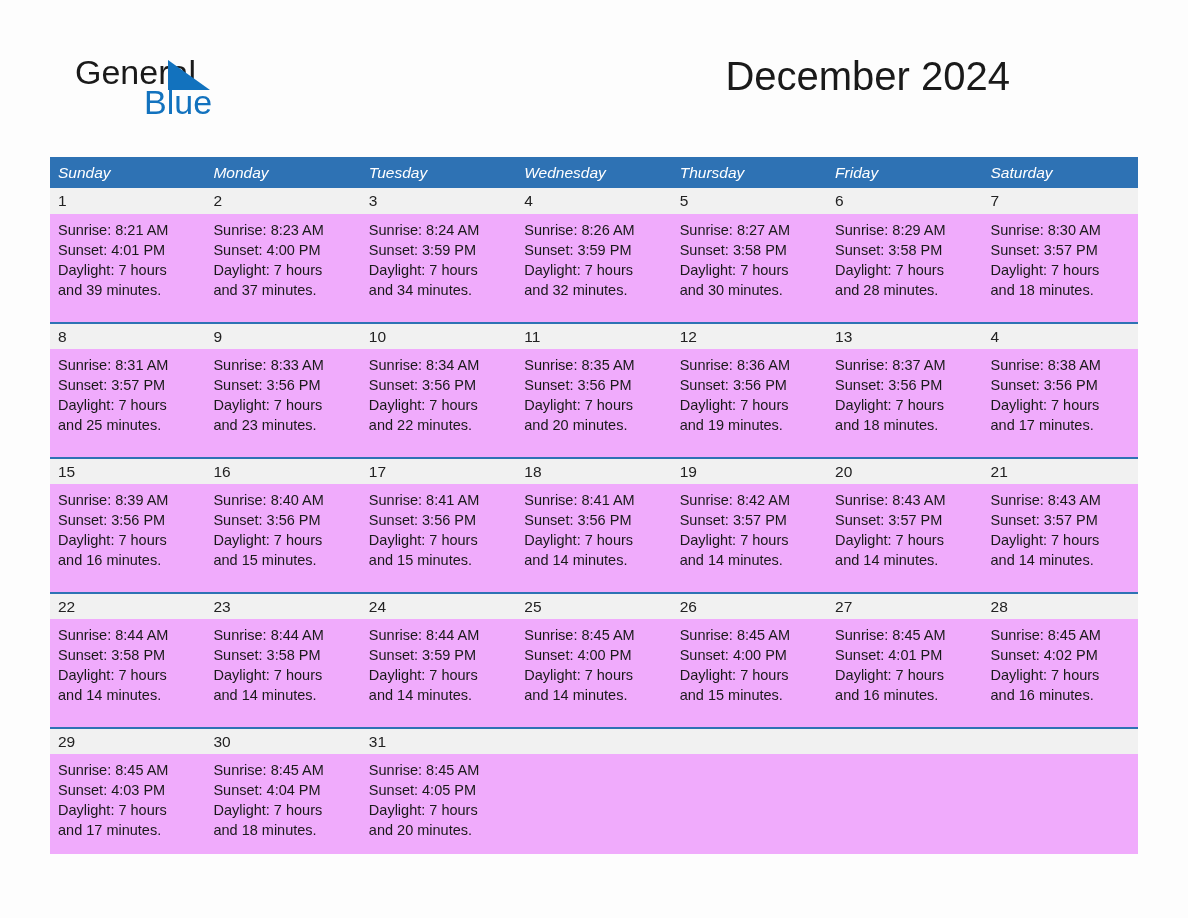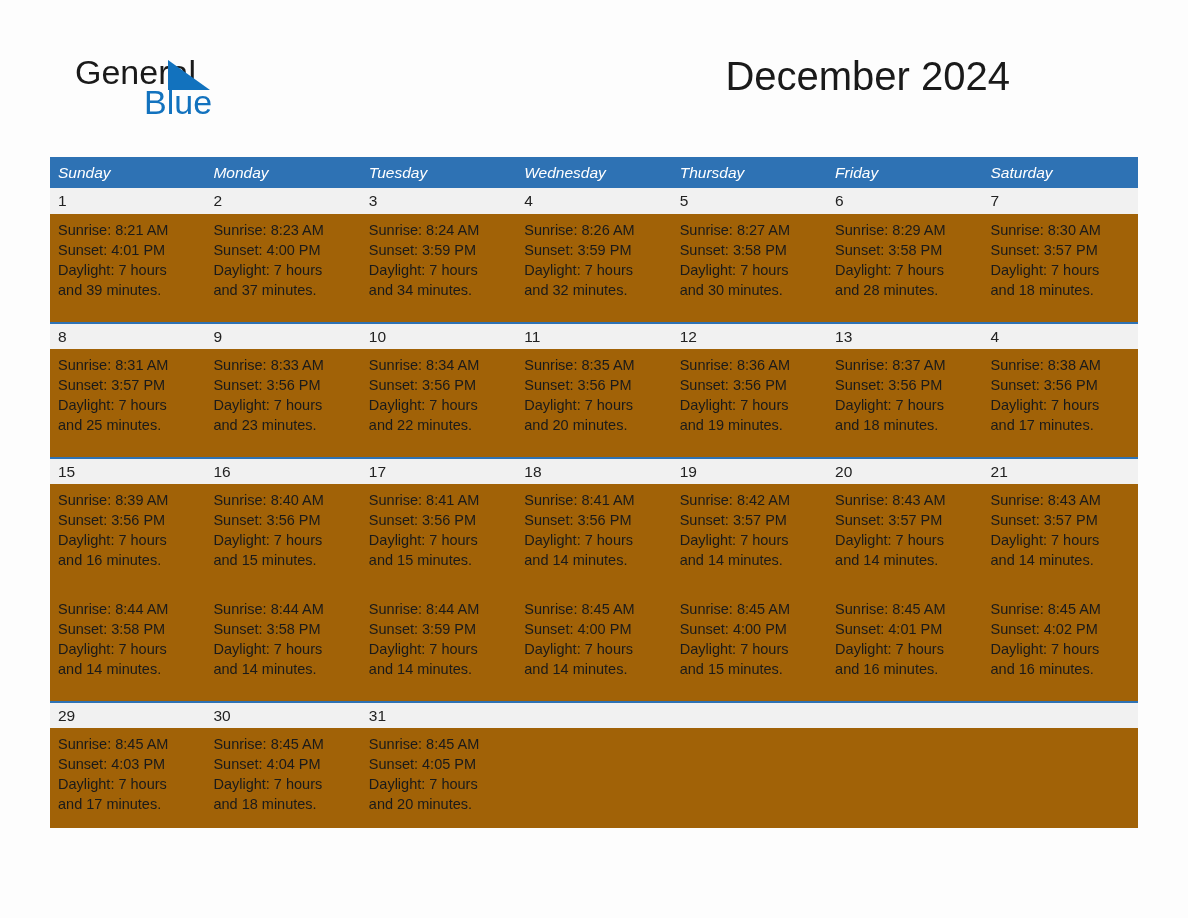--- a/index.html
+++ b/index.html
@@ -126,21 +126,21 @@
     border-top: 2px solid #2e72b4;
   }
   .daynum-row.first td {
     border-top: 0;
   }
   .daynum-row td.blank {
     color: transparent;
   }
 
   .info-row td {
-    background: #a16207;
+    background: #f0abfc;
     height: 109px;
     vertical-align: top;
     padding: 6px 8px 0 8px;
     box-sizing: border-box;
     font-size: 14.5px;
     line-height: 20px;
     color: #1a1a1a;
   }
   .info-row.last td {
     height: 100px;
@@ -335,20 +335,29 @@
           <span class="info-line">and 14 minutes.</span>
         </td>
         <td>
           <span class="info-line">Sunrise: 8:43 AM</span>
           <span class="info-line">Sunset: 3:57 PM</span>
           <span class="info-line">Daylight: 7 hours</span>
           <span class="info-line">and 14 minutes.</span>
         </td>
       </tr>
 
+      <tr class="daynum-row">
+        <td>22</td>
+        <td>23</td>
+        <td>24</td>
+        <td>25</td>
+        <td>26</td>
+        <td>27</td>
+        <td>28</td>
+      </tr>
       <tr class="info-row">
         <td>
           <span class="info-line">Sunrise: 8:44 AM</span>
           <span class="info-line">Sunset: 3:58 PM</span>
           <span class="info-line">Daylight: 7 hours</span>
           <span class="info-line">and 14 minutes.</span>
         </td>
         <td>
           <span class="info-line">Sunrise: 8:44 AM</span>
           <span class="info-line">Sunset: 3:58 PM</span>

